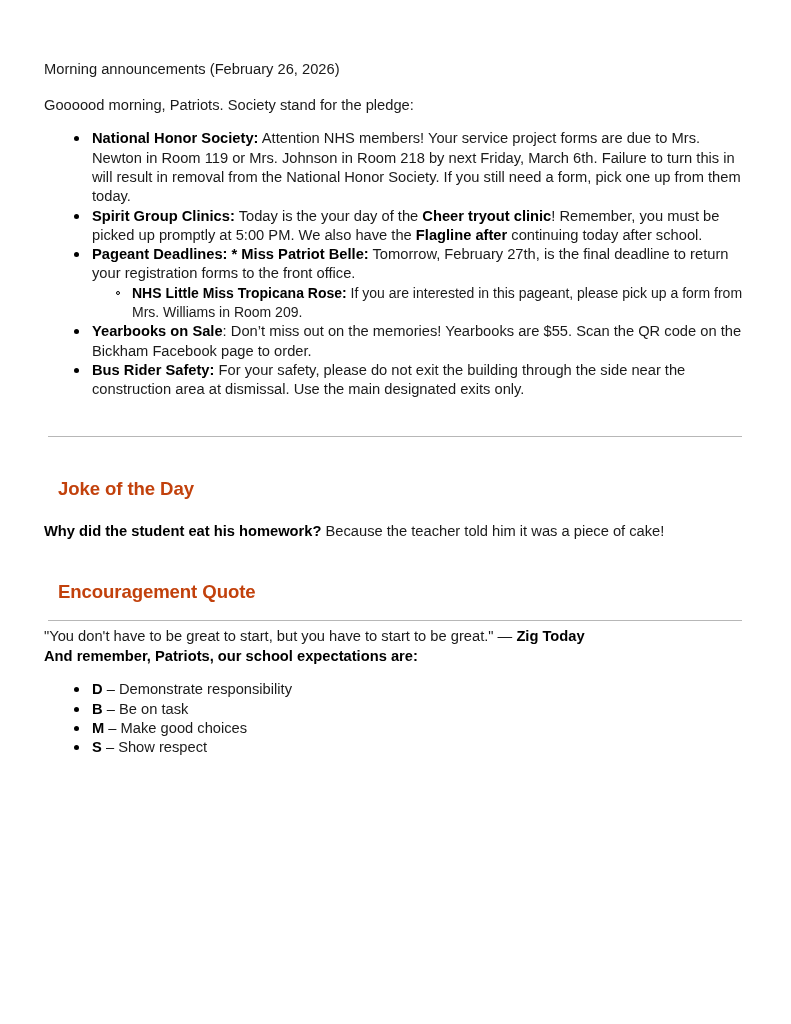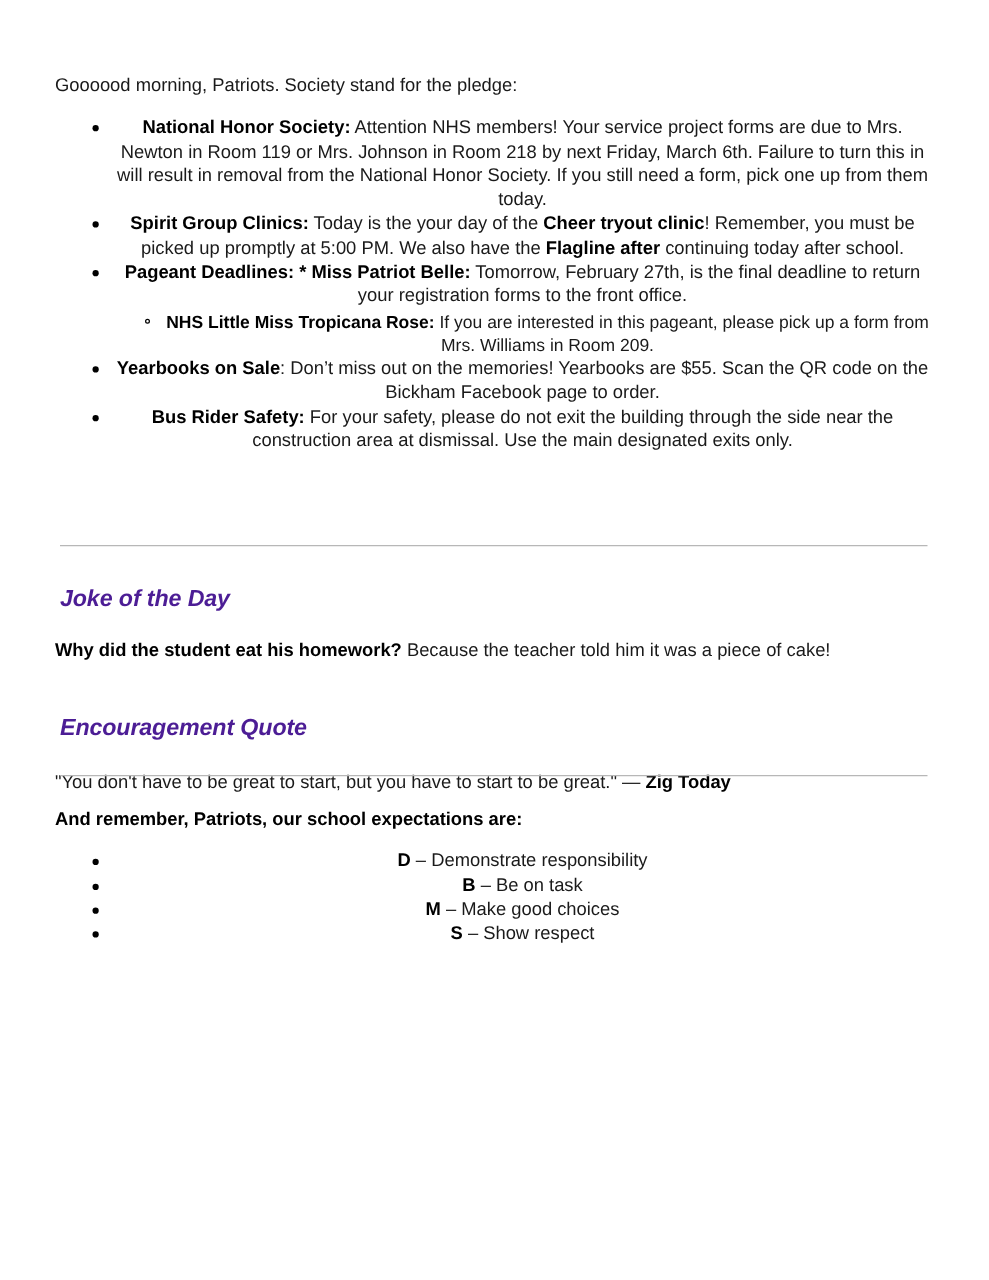--- a/index.html
+++ b/index.html
@@ -33,21 +33,20 @@
     margin: 0 0 17px 0;
     color: #1a1a1a;
   }
   .para.tight {
     margin-bottom: 14px;
   }
   ul.bullets {
     list-style: none;
     margin: 0;
     padding: 0;
-    text-align: center;
   }
   ul.bullets > li {
     position: relative;
     padding-left: 48px;
     font-size: 14.7px;
     line-height: 19.3px;
     color: #1a1a1a;
     margin: 0;
   }
   ul.bullets > li > .disc {
@@ -90,32 +89,32 @@
     border-top: 1px solid #b7b7b7;
     margin: 0;
     width: 694px;
     position: absolute;
     left: 48px;
   }
   .h2 {
     font-size: 18.6px;
     font-weight: bold;
     line-height: 22px;
-    margin: 4px;
-    color: #4c1d95;
+    margin: 14px;
+    color: #c2410c;
     letter-spacing: -0.1px;
-    font-style: italic;
   }
 </style>
 </head>
 <body>
 
 <div class="page">
   <div class="content">
 
+    <p class="para">Morning announcements (February 26, 2026)</p>
 
     <p class="para tight">Goooood morning, Patriots. Society stand for the pledge:</p>
 
     <ul class="bullets">
 
       <li>
         <span class="disc"></span>
         <span class="b">National Honor Society:</span><span> Attention NHS members! Your service project forms are due to Mrs. Newton in Room 119 or Mrs. Johnson in Room 218 by next Friday, March 6th. Failure to turn this in will result in removal from the National Honor Society. If you still need a form, pick one up from them today.</span>
       </li>
 

